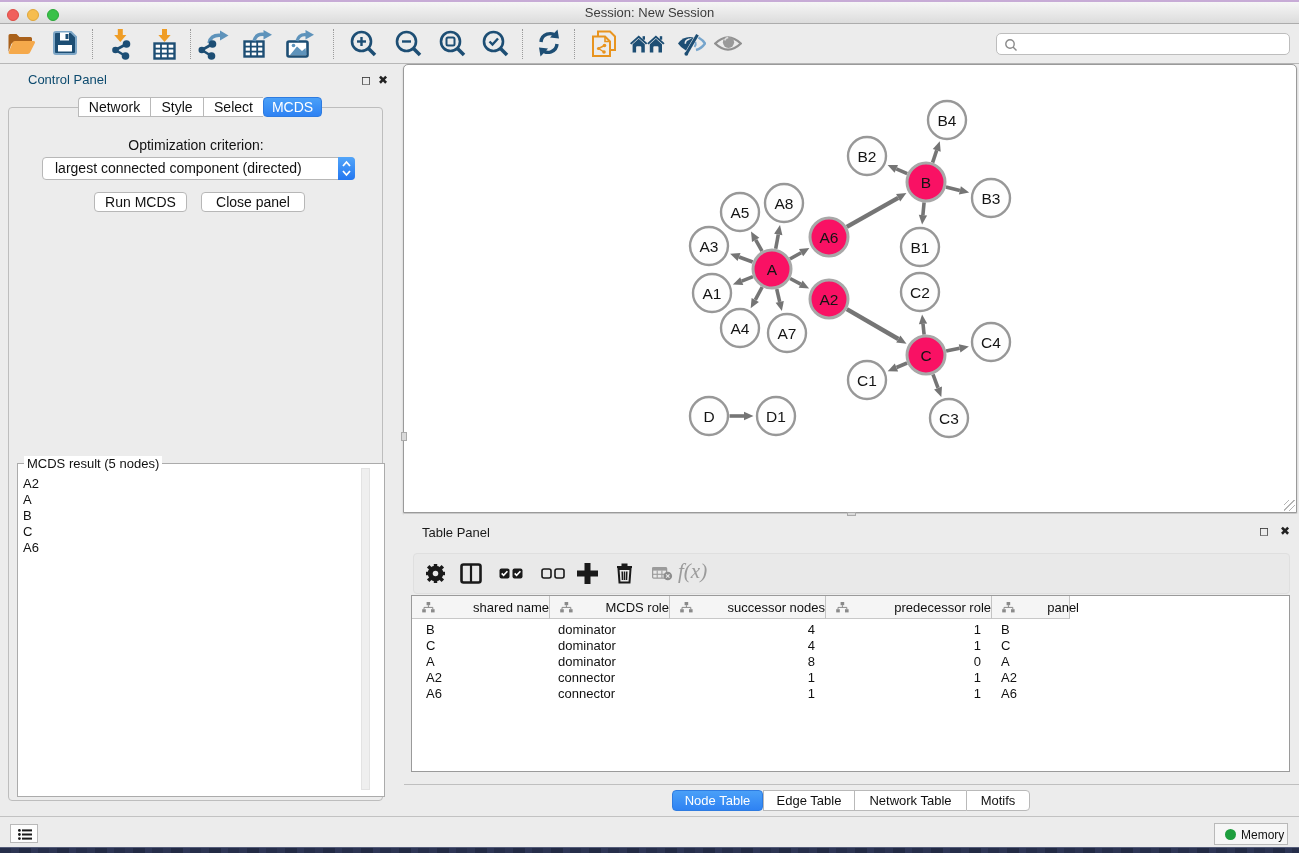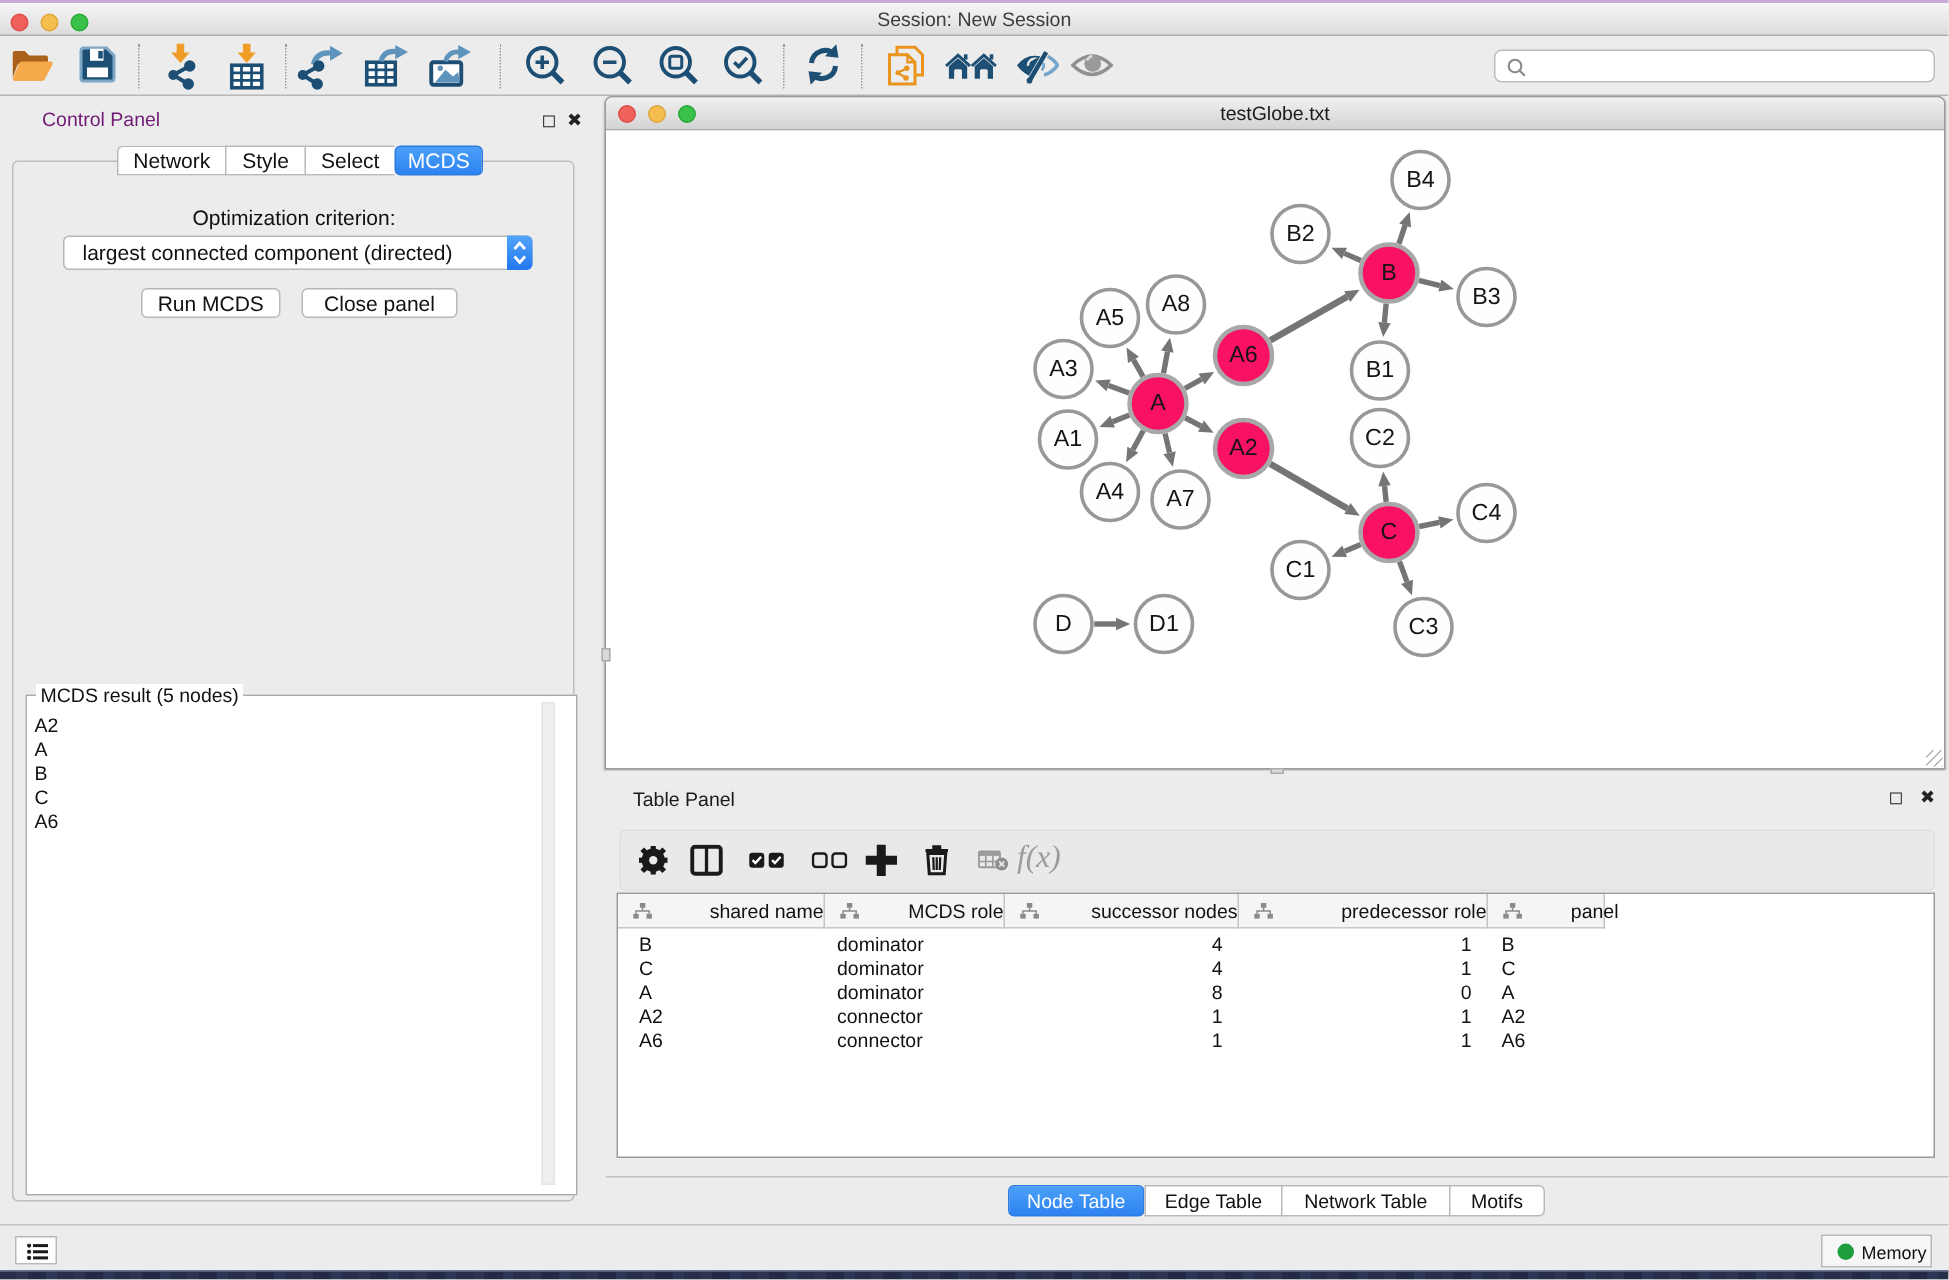--- a/index.html
+++ b/index.html
@@ -25,21 +25,21 @@
   
   #toolbar { left:0; top:25px; width:1299px; height:39px; background:#ececec; border-bottom:1px solid #b7b7b7; }
   #toolbar .sep { position:absolute; top:4px; height:30px; width:0;
     border-left:1px dotted #9a9a9a; }
   .ticon { position:absolute; top:4px; }
   #searchbox { position:absolute; left:996px; top:8px; width:294px; height:22px; background:#fff;
     border:1px solid #bdbdbd; border-radius:5px; }
 
   
   #cpanel { left:0; top:64px; width:392px; height:752px; background:#ececec; }
-  #cpanel .ptitle { position:absolute; left:28px; top:8px; font-size:13px; color:#701a75; }
+  #cpanel .ptitle { position:absolute; left:28px; top:8px; font-size:13px; color:#0c4a6e; }
   .wbtn { position:absolute; font-size:12px; color:#222; top:9px; }
   #cpTabs { position:absolute; left:78px; top:33px; height:20px; display:flex; font-size:14px; }
   #cpTabs .tab { border:1px solid #b9b9b9; background:#fff; color:#111; text-align:center;
     line-height:18px; border-right:none; }
   #cpTabs .tab:first-child { border-radius:4px 0 0 0; }
   #cpTabs .tab.sel { background:linear-gradient(#4aa0f8,#2e82f3); color:#fff; border:1px solid #2e7be0;
     border-radius:4px 4px 4px 4px; }
   #cpBox { position:absolute; left:8px; top:43px; width:375px; height:694px;
     border:1px solid #bdbdbd; border-radius:4px; background:#ececec; }
   #optLabel { position:absolute; left:0; top:73px; width:100%; text-align:center; font-size:14px; color:#111; }
@@ -255,26 +255,20 @@
     <div class="btn" style="left:94px; top:128px; width:93px;">Run MCDS</div>
     <div class="btn" style="left:201px; top:128px; width:104px;">Close panel</div>
     <div id="fieldset">
       <div class="legend">MCDS result (5 nodes)</div>
       <div class="items">A2<br>A<br>B<br>C<br>A6</div>
       <div class="sbar"></div>
     </div>
   </div>
 
   <div class="abs" id="gwin">
-    <div id="gtitle">
-      <div class="title">testGlobe.txt</div>
-      <div class="tl r" style="left:8px; top:5px;"></div>
-      <div class="tl y" style="left:28px; top:5px;"></div>
-      <div class="tl g" style="left:48px; top:5px;"></div>
-    </div>
     <svg width="891" height="424" style="position:absolute;left:0;top:22px">
 <line x1="349.0" y1="189.6" x2="337.7" y2="194.1" stroke="#757575" stroke-width="3.6"></line>
 <polygon points="328.9,197.6 336.2,190.2 339.3,198.0" fill="#757575"></polygon>
 <line x1="348.7" y1="175.0" x2="335.1" y2="170.0" stroke="#757575" stroke-width="3.6"></line>
 <polygon points="326.1,166.7 336.5,166.0 333.6,173.9" fill="#757575"></polygon>
 <line x1="358.0" y1="164.1" x2="351.7" y2="152.9" stroke="#757575" stroke-width="3.6"></line>
 <polygon points="347.0,144.6 355.3,150.8 348.0,155.0" fill="#757575"></polygon>
 <line x1="371.7" y1="161.8" x2="374.3" y2="147.5" stroke="#757575" stroke-width="3.6"></line>
 <polygon points="376.0,138.1 378.4,148.2 370.1,146.7" fill="#757575"></polygon>
 <line x1="358.2" y1="200.0" x2="351.3" y2="212.9" stroke="#757575" stroke-width="3.6"></line>

